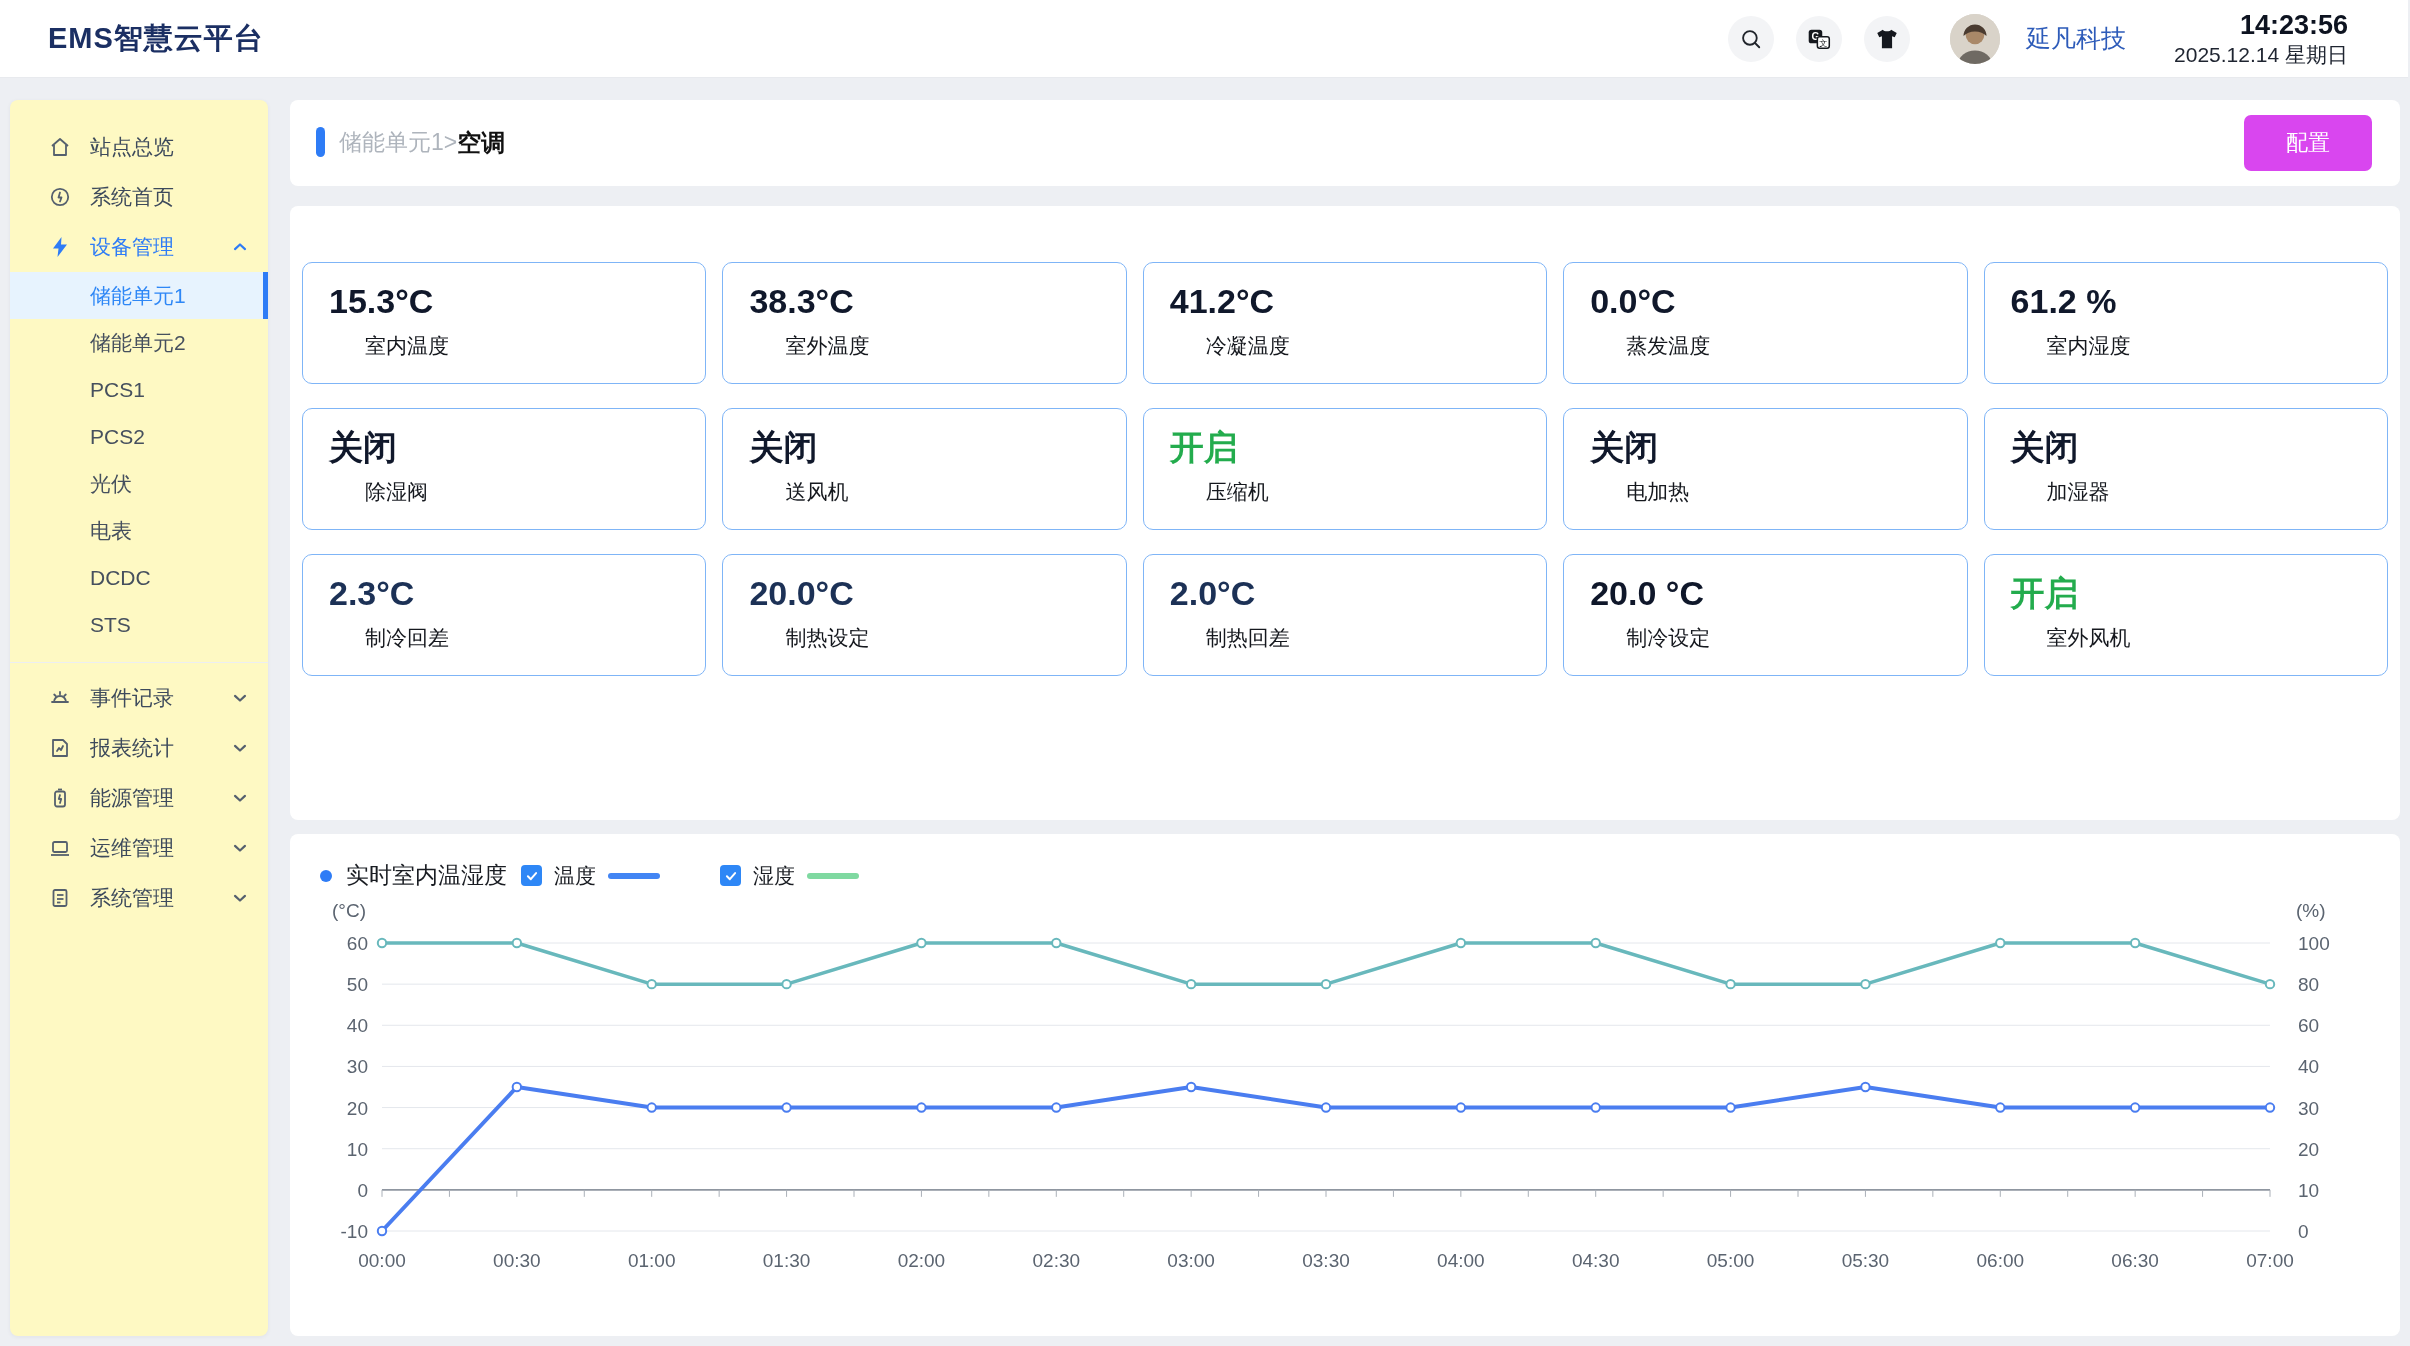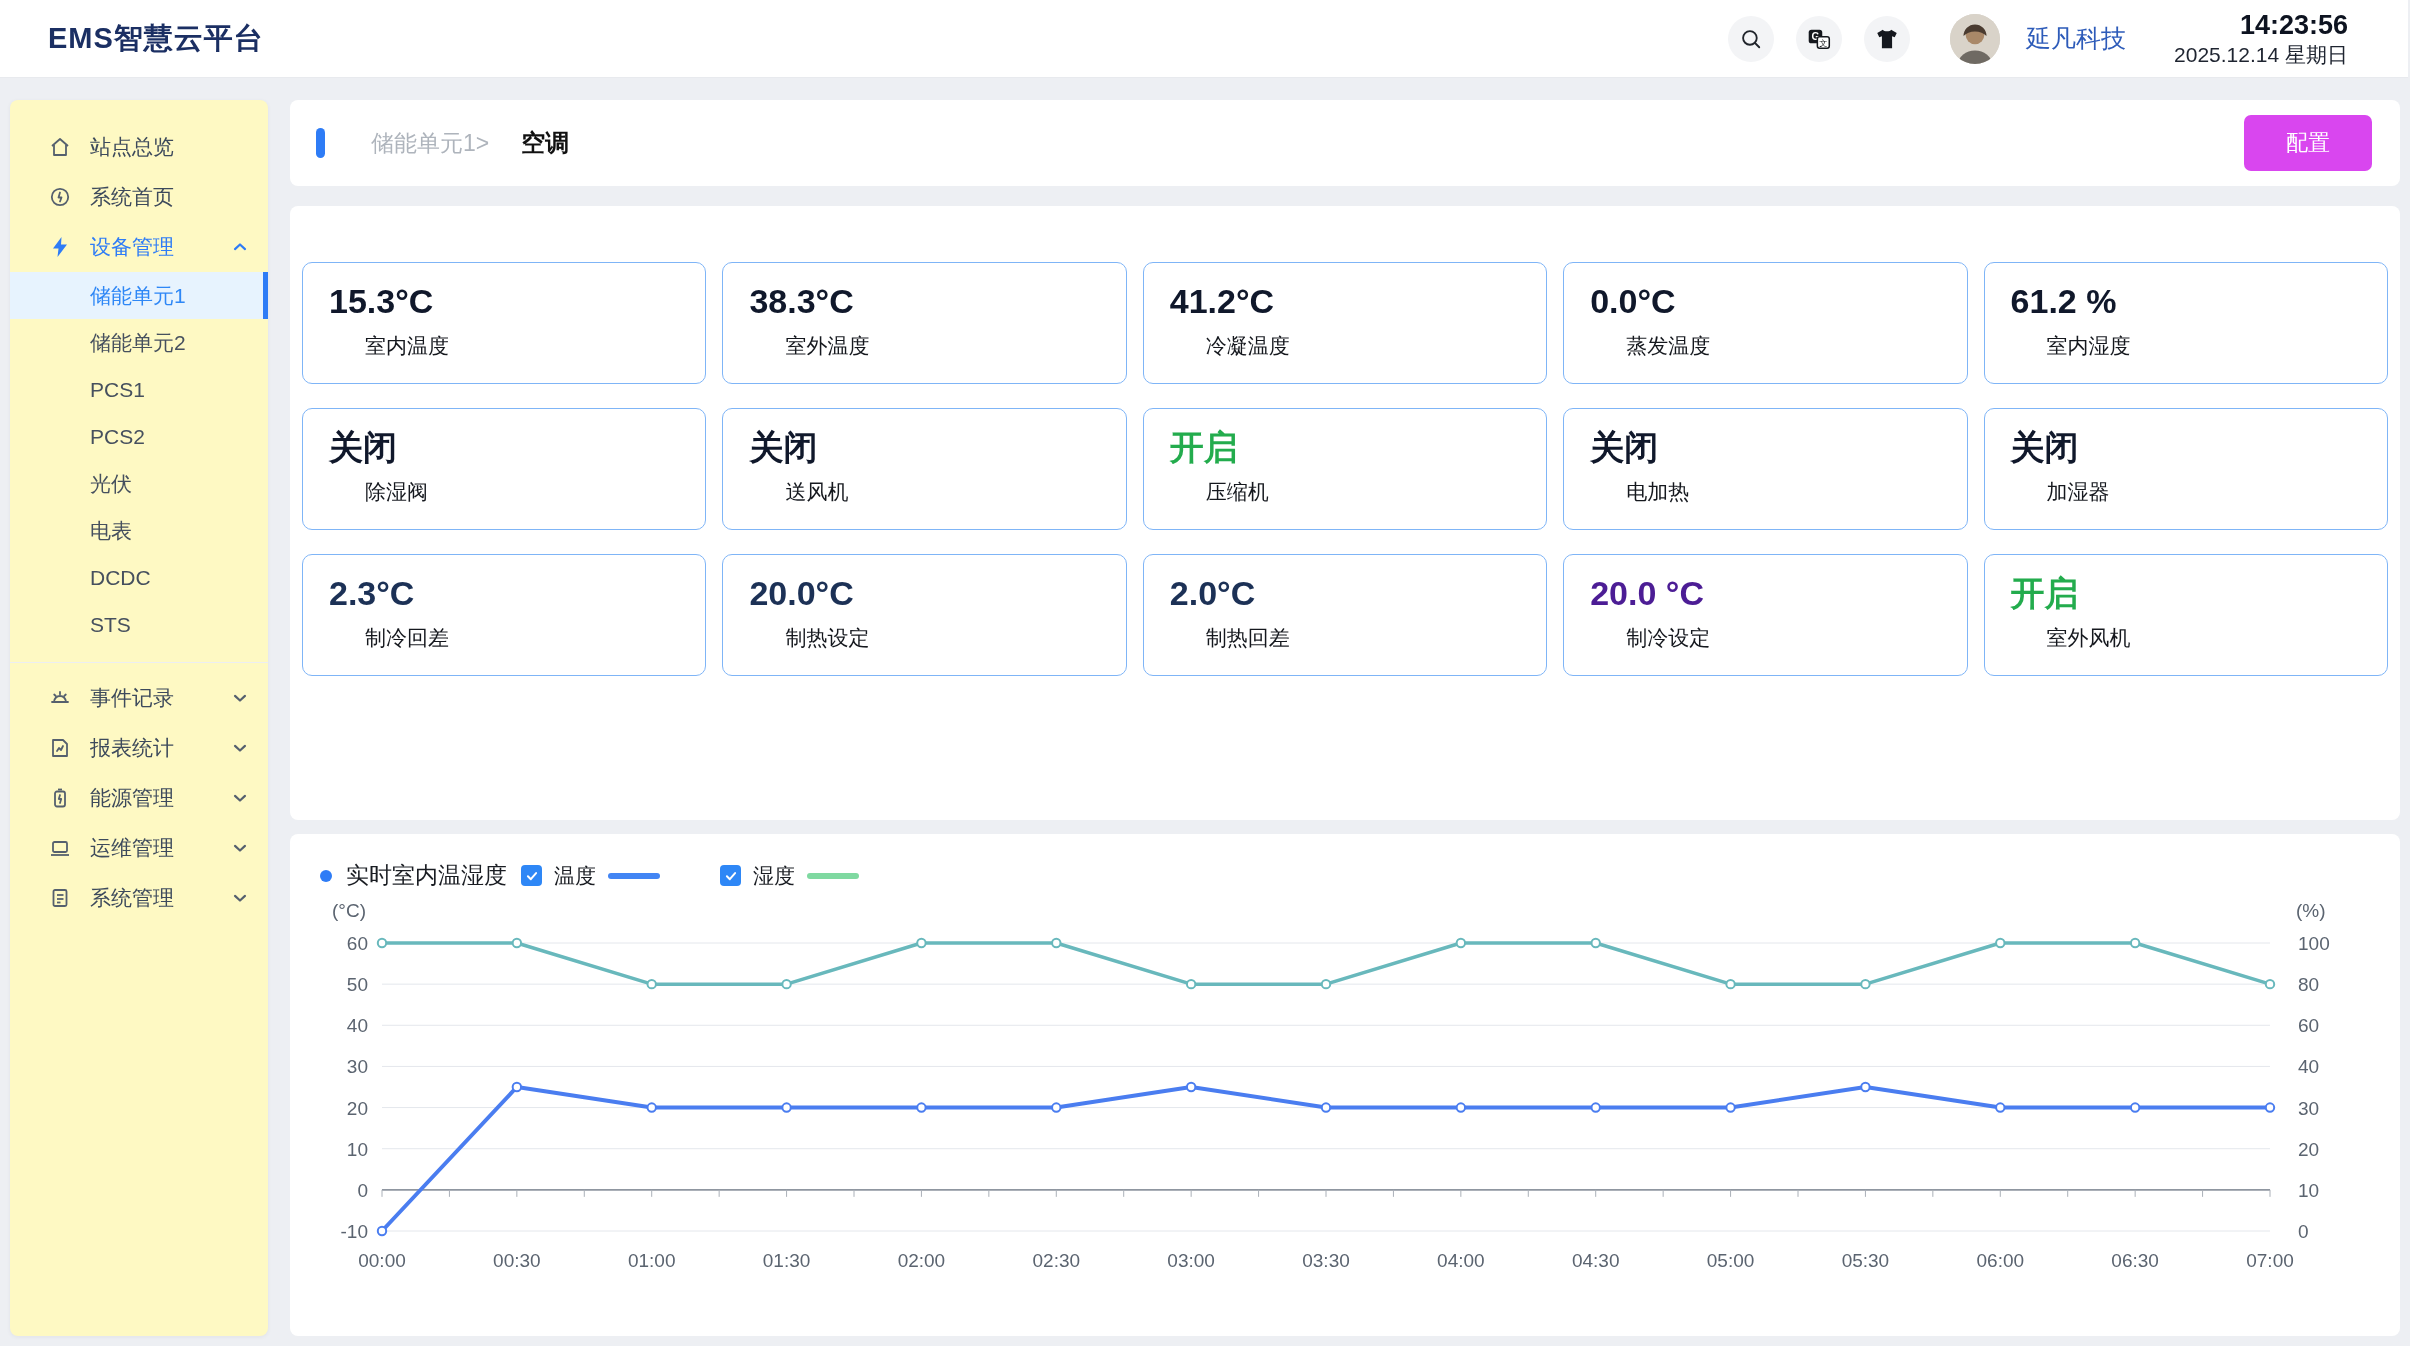--- a/index.html
+++ b/index.html
@@ -36,21 +36,21 @@
   .side-item .chev{width:20px;height:20px;color:#55606e;display:flex;align-items:center;}
   .side-item.blue{color:#2e7cf6;}
   .side-item.blue .chev{color:#2e7cf6;}
   .sub-item{display:flex;align-items:center;height:47px;padding-left:80px;font-size:21px;color:#46505e;cursor:pointer;position:relative;}
   .sub-item.active{background:#e7f3fe;color:#2e87f6;}
   .sub-item.active::after{content:"";position:absolute;right:0;top:0;bottom:0;width:5px;background:#2e7cf6;}
   .group2-start{border-top:1px solid #eceef2;margin-top:14px;padding-top:10px;}
   
   .main{position:absolute;left:290px;top:100px;width:2110px;}
   .crumb-card{height:86px;background:#fff;border-radius:8px;display:flex;align-items:center;justify-content:space-between;padding:0 28px 0 26px;box-sizing:border-box;}
-  .crumb{display:flex;align-items:center;gap:32px;}
+  .crumb{display:flex;align-items:flex-start;}
   .pill{width:9px;height:30px;border-radius:5px;background:#2e7cf6;margin-right:14px;}
   .crumb-parent{font-size:23px;color:#aeb4bc;}
   .crumb-current{font-size:24px;font-weight:bold;color:#111;}
   .config-btn{min-width:128px;height:56px;background:#d946ef;color:#fff;border:none;border-radius:7px;font-size:22px;font-family:inherit;cursor:pointer;}
   .panel{background:#fff;border-radius:8px;box-sizing:border-box;}
   .metrics-panel{position:absolute;top:106px;left:0;width:2110px;height:614px;padding:28px 12px;}
   .status-row{display:grid;grid-template-columns:repeat(4,1fr);gap:48px;}
   .status-card{height:118px;background:#f2f4f8;border-radius:6px;position:relative;padding:16px 0 0 30px;box-sizing:border-box;}
   .status-card::before{content:"";position:absolute;left:0;top:14px;bottom:14px;width:5px;border-radius:3px;background:#2e7cf6;}
   .status-value{font-size:31px;font-weight:bold;line-height:1.35;}
@@ -291,21 +291,21 @@
         </div>
         <div class="metric-card">
           <div class="metric-value" style="color:#1c3156">20.0°C</div>
           <div class="metric-label">制热设定</div>
         </div>
         <div class="metric-card">
           <div class="metric-value" style="color:#1c3156">2.0°C</div>
           <div class="metric-label">制热回差</div>
         </div>
         <div class="metric-card">
-          <div class="metric-value" style="color:#4c1d95">20.0 °C</div>
+          <div class="metric-value" style="color:#0f172a">20.0 °C</div>
           <div class="metric-label">制冷设定</div>
         </div>
         <div class="metric-card">
           <div class="metric-value" style="color:#23ac4d">开启</div>
           <div class="metric-label">室外风机</div>
         </div>
       </div>
   </div>
 
   <div class="panel chart-panel">

